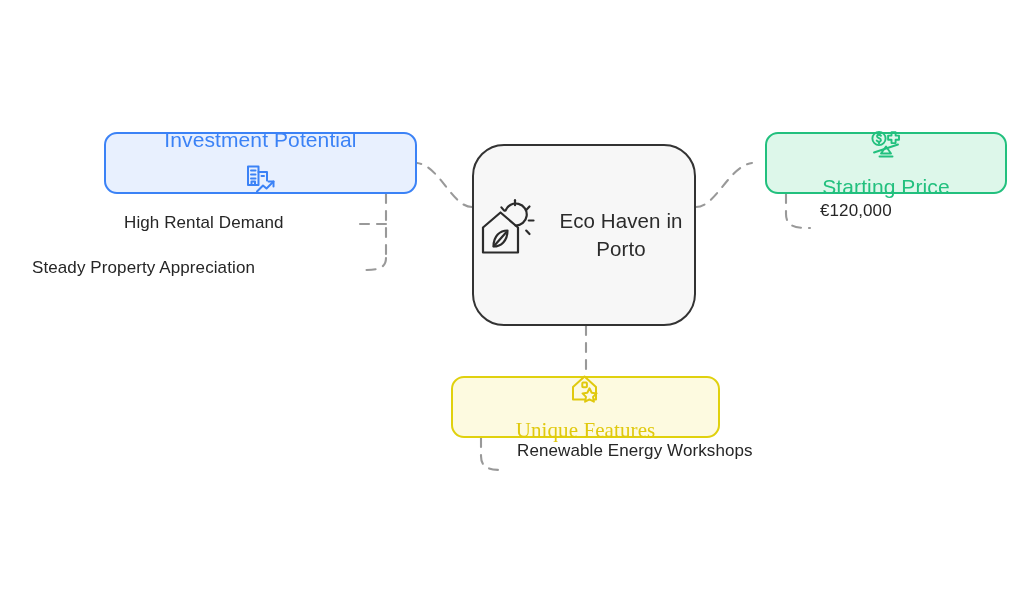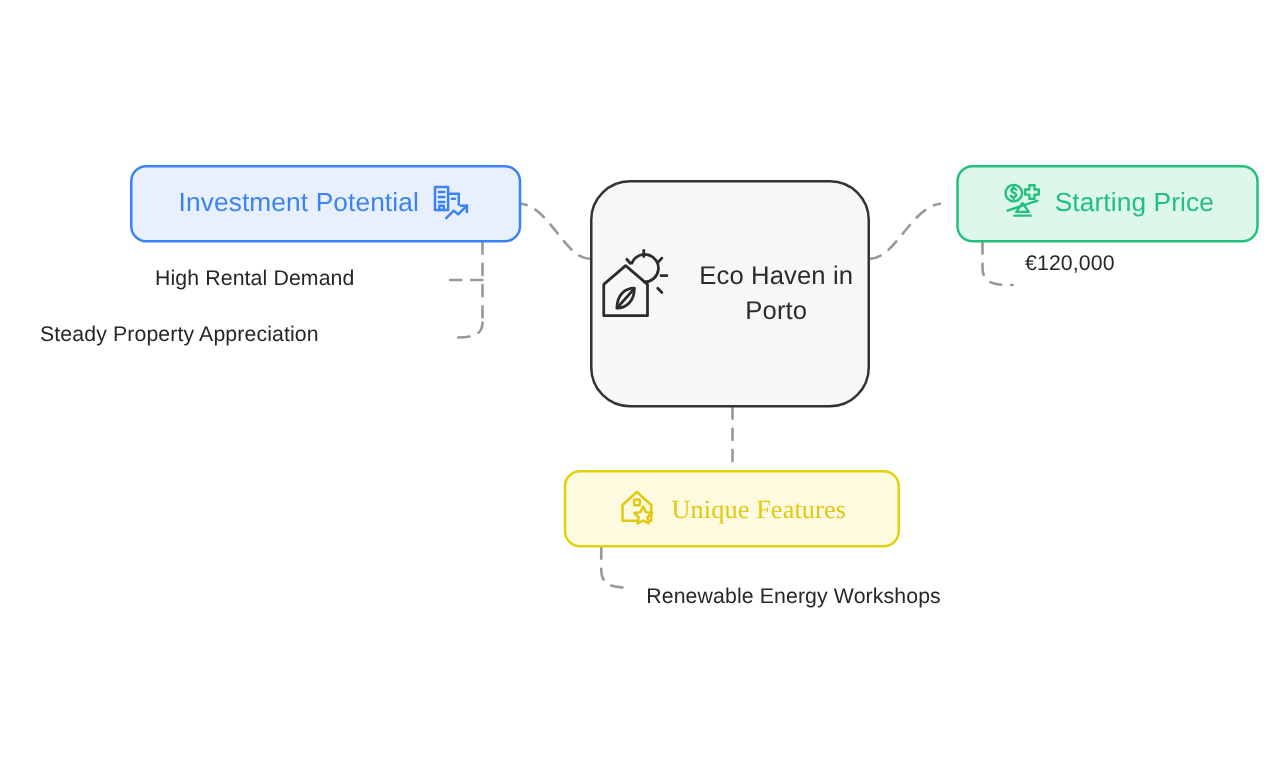--- a/index.html
+++ b/index.html
@@ -68,20 +68,21 @@
     max-width: 170px;
   }
 
   
   .pill {
     border-radius: 13px;
     border-width: 2.2px;
     border-style: solid;
     gap: 9px;
     padding: 0 16px;
+    flex-direction: column;
   }
   .pill .pill-label {
     font-size: 21px;
     letter-spacing: 0.1px;
     white-space: nowrap;
   }
   .pill .pill-icon {
     display: block;
     flex: 0 0 auto;
   }
@@ -127,21 +128,21 @@
     z-index: 2;
     font-size: 17px;
     color: #262626;
     line-height: 1.2;
     white-space: nowrap;
     letter-spacing: 0.1px;
   }
   .leaf-rental   { left: 124px; top: 213px; }
   .leaf-steady   { left:  32px; top: 258px; }
   .leaf-price    { left: 820px; top: 201px; }
-  .leaf-workshop { left: 517px; top: 467px; }
+  .leaf-workshop { left: 517px; top: 441px; }
 </style>
 </head>
 <body>
 
 <div id="canvas">
 
   <svg id="connectors" viewBox="0 0 1024 614" xmlns="http://www.w3.org/2000/svg">
     <g fill="none" stroke="#999999" stroke-width="2.1" stroke-dasharray="9 8" stroke-linecap="round">
 
       <path d="M472,207 C452,207 440,166 417,163"></path>

